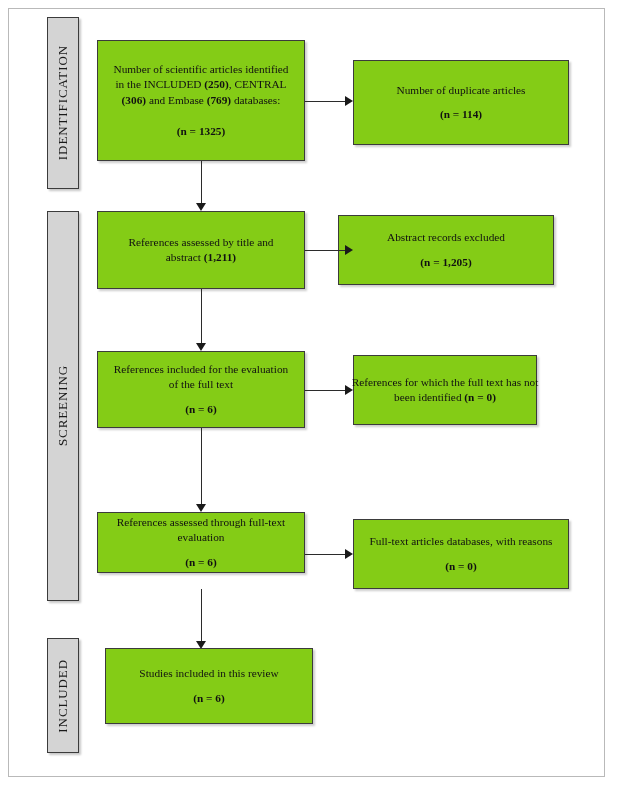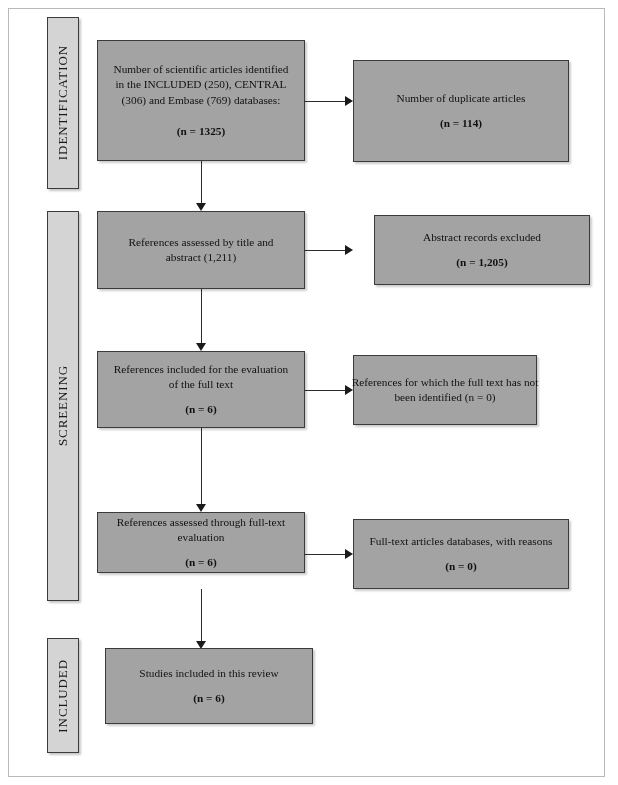--- a/index.html
+++ b/index.html
@@ -46,38 +46,38 @@
     font-size: 13px;
     letter-spacing: 0.9px;
     color: #1a1a1a;
     white-space: nowrap;
     font-family: "Liberation Serif", "DejaVu Serif", serif;
   }
 
   
   .box {
     position: absolute;
-    background: #a3a3a3;
+    background: #84cc16;
     border: 1px solid #3b3b3b;
     box-sizing: border-box;
     display: flex;
     flex-direction: column;
     align-items: center;
     justify-content: center;
     text-align: center;
     box-shadow: 2px 2px 2px rgba(0,0,0,0.20);
     padding: 4px 8px;
   }
   .box .line {
     font-size: 11.3px;
     line-height: 15.5px;
     color: #111111;
     white-space: nowrap;
   }
-  .box .line b { font-weight: normal; }
+  .box .line b { font-weight: bold; }
   .box .count {
     font-size: 11.3px;
     line-height: 15.5px;
     font-weight: bold;
     color: #111111;
     margin-top: 9px;
   }
   .box .count.tight { margin-top: 16px; }
 
   
@@ -127,37 +127,37 @@
     <span class="phase-label">INCLUDED</span>
   </div>
 
   <div class="box" style="left:97px; top:40px; width:208px; height:121px;">
     <div class="line">Number of scientific articles identified</div>
     <div class="line"><span>in the INCLUDED </span><b>(250)</b><span>, CENTRAL</span></div>
     <div class="line"><b>(306)</b><span> and Embase </span><b>(769)</b><span> databases:</span></div>
     <div class="count tight">(n = 1325)</div>
   </div>
 
-  <div class="box" style="left:353px; top:60px; width:216px; height:102px;">
+  <div class="box" style="left:353px; top:60px; width:216px; height:85px;">
     <div class="line">Number of duplicate articles</div>
     <div class="count">(n = 114)</div>
   </div>
 
   <div class="h-line" style="left:305px; top:101px; width:40px;"></div>
   <div class="arrow-right" style="left:345px; top:96px;"></div>
 
   <div class="v-line" style="left:201px; top:161px; height:46px;"></div>
   <div class="arrow-down" style="left:196px; top:203px;"></div>
 
   <div class="box" style="left:97px; top:211px; width:208px; height:78px;">
     <div class="line">References assessed by title and</div>
     <div class="line"><span>abstract </span><b>(1,211)</b></div>
   </div>
 
-  <div class="box" style="left:374px; top:215px; width:216px; height:70px;">
+  <div class="box" style="left:338px; top:215px; width:216px; height:70px;">
     <div class="line">Abstract records excluded</div>
     <div class="count">(n = 1,205)</div>
   </div>
 
   <div class="h-line" style="left:305px; top:250px; width:40px;"></div>
   <div class="arrow-right" style="left:345px; top:245px;"></div>
 
   <div class="v-line" style="left:201px; top:289px; height:58px;"></div>
   <div class="arrow-down" style="left:196px; top:343px;"></div>
 

